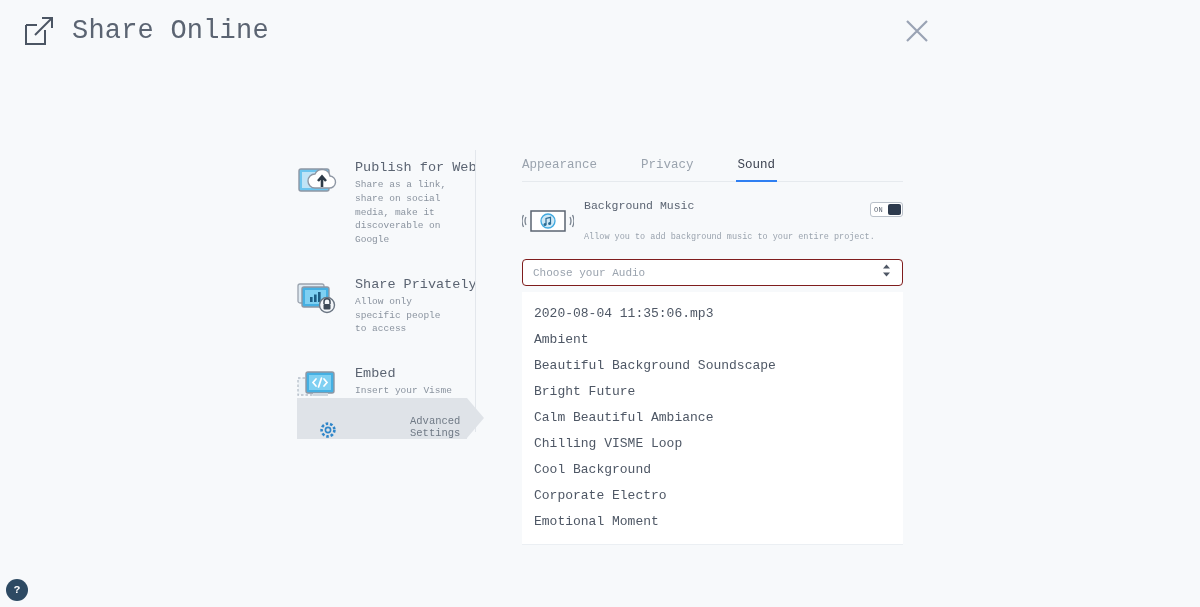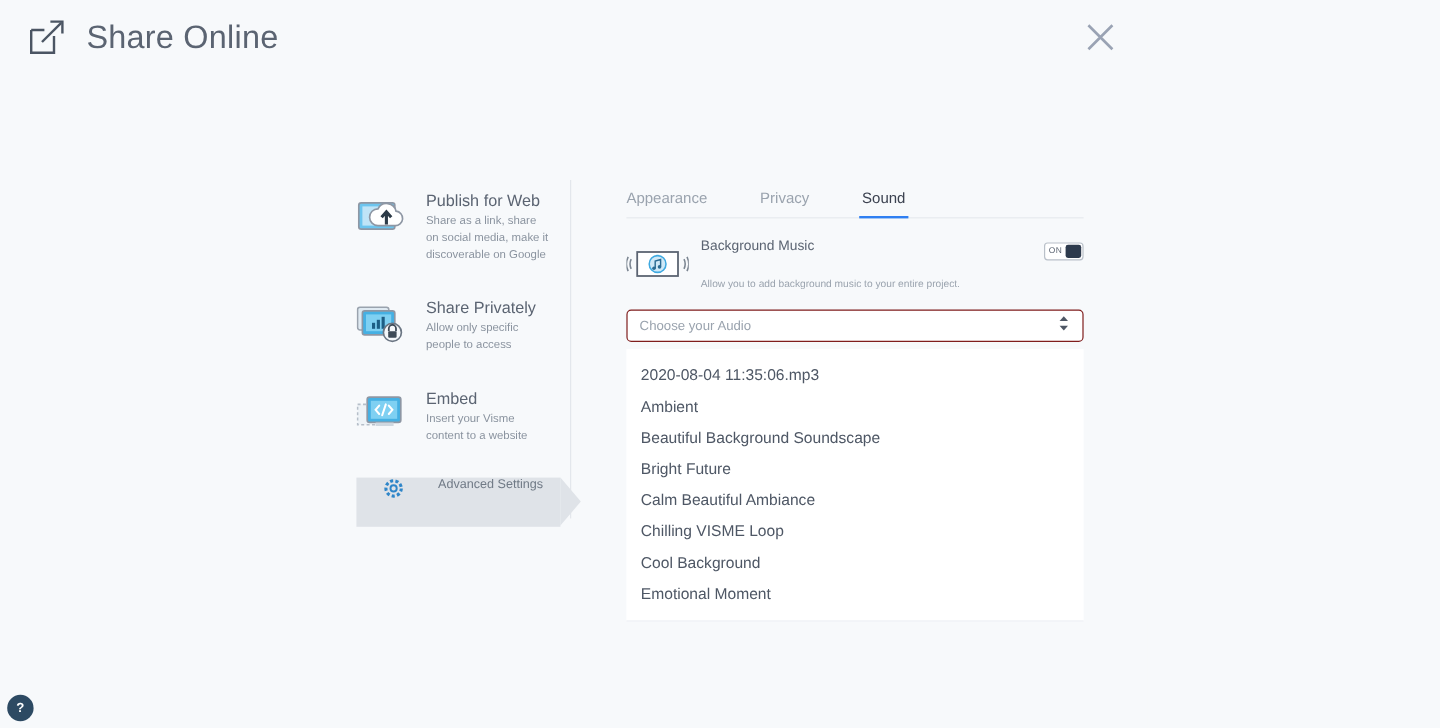--- a/index.html
+++ b/index.html
@@ -3,21 +3,21 @@
 <meta charset="utf-8">
 <style>
   * { box-sizing: border-box; }
   html, body {
     margin: 0; padding: 0;
     width: 1200px; height: 607px;
     background: #f7f9fb;
     font-family: "Liberation Sans", sans-serif;
     overflow: hidden;
   }
-  .page { position: relative; width: 956px; height: 607px; background: #f7f9fb; }
+  .page { position: relative; width: 956px; height: 607px; background: #f7f9fb; font-family: Liberation Mono, monospace; }
 
   
   .header { position: absolute; left: 22px; top: 14px; display: flex; align-items: center; }
   .share-icon { width: 34px; height: 34px; position: relative; }
   .close-btn {
     position: absolute; right: 22px; top: 14px;
     width: 34px; height: 34px; cursor: pointer;
   }
   .page-title {
     font-size: 27px; color: #5b6472; font-weight: 400;
@@ -42,21 +42,21 @@
     position: absolute; left: 0; top: 0; width: 170px; height: 41px;
     background: #dfe3e8;
   }
   .adv-arrow {
     position: absolute; left: 170px; top: 0;
     width: 0; height: 0;
     border-top: 20.5px solid transparent;
     border-bottom: 20.5px solid transparent;
     border-left: 17px solid #dfe3e8;
   }
-  .adv-inner { position: absolute; left: 0; top: 0; height: 41px; display: flex; align-items: flex-start; }
+  .adv-inner { position: absolute; left: 0; top: 0; height: 41px; display: flex; align-items: flex-end; gap: 45px; }
   .adv-icon { width: 18px; height: 18px; margin-left: 22px; }
   .adv-label { font-size: 10.5px; color: #6b7holder; }
   .adv-label { font-size: 10.5px; color: #707a86; margin-left: 28px; }
 
   
   .panel { position: absolute; left: 522px; top: 158px; width: 381px; }
   .tabs { display: flex; border-bottom: 1px solid #e6eaee; }
   .tab {
     font-size: 12.5px; color: #9aa3ae; padding: 0 0 9px 0; margin-right: 44px;
     cursor: pointer; position: relative;
@@ -243,19 +243,20 @@
     </div>
 
     <div class="audio-list">
       <div class="audio-item">2020-08-04 11:35:06.mp3</div>
       <div class="audio-item">Ambient</div>
       <div class="audio-item">Beautiful Background Soundscape</div>
       <div class="audio-item">Bright Future</div>
       <div class="audio-item">Calm Beautiful Ambiance</div>
       <div class="audio-item">Chilling VISME Loop</div>
       <div class="audio-item">Cool Background</div>
+      <div class="audio-item">Corporate Electro</div>
       <div class="audio-item">Emotional Moment</div>
     </div>
   </div>
 
   <div class="help-btn">?</div>
 
 </div>
 
 </body></html>

